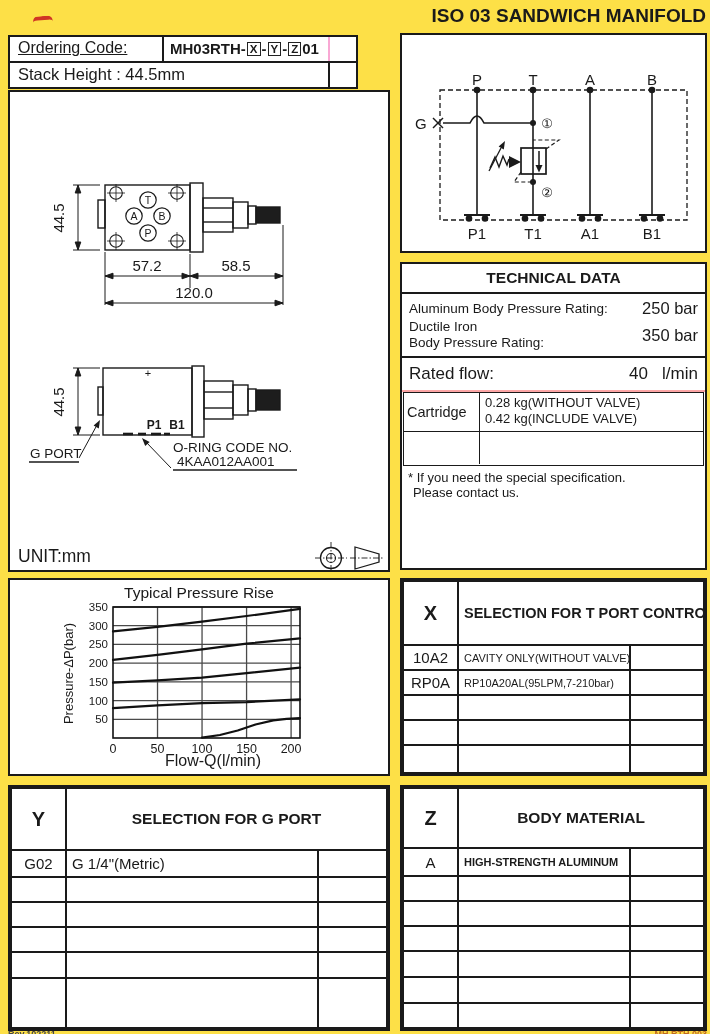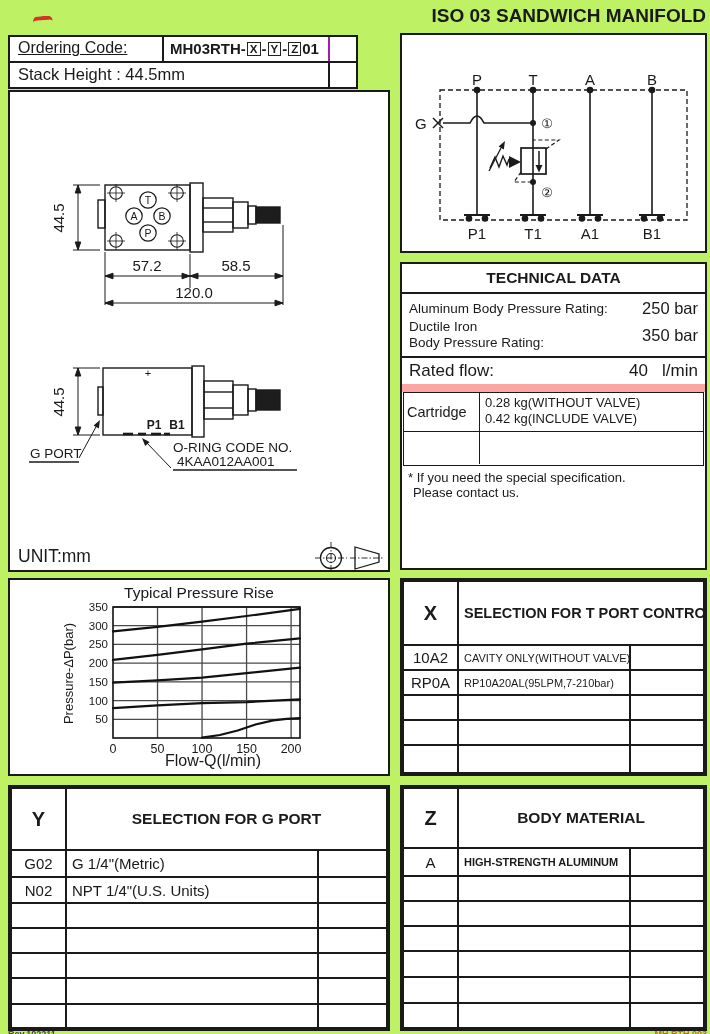--- a/index.html
+++ b/index.html
@@ -1,41 +1,41 @@
 <!DOCTYPE html>
 <html><head>
 <meta charset="utf-8">
 <style>
   html,body{margin:0;padding:0;background:#e8e8e8;}
-  #page{position:relative;width:710px;height:1034px;background:#bef264;
+  #page{position:relative;width:710px;height:1034px;background:#fde047;
         font-family:"Liberation Sans",sans-serif;color:#1a1a1a;overflow:hidden;margin:0 auto;}
   .box{position:absolute;border:2px solid #1a1a1a;box-sizing:border-box;background:#fff;}
   
   #page-title{position:absolute;top:5px;left:400px;width:306px;text-align:right;
               font-size:19px;font-weight:bold;letter-spacing:0px;}
   #logo-mark{position:absolute;left:33px;top:16px;width:20px;height:8px;
              border-top:4px solid #d03525;border-radius:60%/130%;transform:rotate(-4deg);}
   
   #ordering-row1{left:8px;top:35px;width:350px;height:28px;display:flex;}
   #ordering-row2{left:8px;top:61px;width:350px;height:28px;display:flex;}
   .oc-label{width:154px;border-right:2px solid #1a1a1a;padding:2px 0 0 8px;font-size:16px;box-sizing:border-box;text-decoration:underline;}
-  .oc-code{width:166px;border-right:2px solid #a21caf;padding:3px 0 0 6px;font-size:15px;font-weight:bold;box-sizing:border-box;white-space:nowrap;}
+  .oc-code{width:166px;border-right:2px solid #f9a8d4;padding:3px 0 0 6px;font-size:15px;font-weight:bold;box-sizing:border-box;white-space:nowrap;}
   .oc-stack{width:320px;border-right:2px solid #1a1a1a;padding:2px 0 0 8px;font-size:16.5px;box-sizing:border-box;}
   .bx{display:inline-block;border:1.5px solid #222;padding:0 2px;font-weight:bold;
       font-size:11.5px;line-height:12px;vertical-align:1.5px;margin:0 1px;}
   
   #drawing-box{left:8px;top:90px;width:382px;height:482px;}
   #schematic-box{left:400px;top:33px;width:307px;height:220px;}
   
   #technical-box{left:400px;top:262px;width:307px;height:308px;font-size:13.5px;}
   #td-header{height:28px;line-height:27px;text-align:center;font-weight:bold;font-size:15.5px;border-bottom:2px solid #1a1a1a;}
   #td-sec1{height:64px;border-bottom:2px solid #1a1a1a;padding:4px 7px 0 7px;box-sizing:border-box;}
   .td-row{display:flex;justify-content:space-between;align-items:center;}
   .td-val{font-size:16.5px;white-space:nowrap;}
-  #td-sec2{height:34px;border-bottom:8px solid #fca5a5;padding:0 7px;box-sizing:border-box;display:flex;justify-content:space-between;align-items:center;font-size:17px;}
+  #td-sec2{height:34px;border-bottom:2px solid #fca5a5;padding:0 7px;box-sizing:border-box;display:flex;justify-content:space-between;align-items:center;font-size:17px;}
   #td-sec3{height:62px;padding:3px 7px 0 7px;box-sizing:border-box;}
   #td-cart1{font-size:15.5px;}
   #td-cart2{font-size:15.5px;padding-left:26px;white-space:nowrap;}
   #td-cartnote{font-size:11.5px;padding-top:1px;}
   #td-weight{margin:0 1px;border:1.5px solid #1a1a1a;height:74px;box-sizing:border-box;}
   .wt-row{display:flex;box-sizing:border-box;}
   .wt-c1{width:76px;border-right:1.5px solid #1a1a1a;display:flex;align-items:center;padding-left:3px;font-size:14.5px;box-sizing:border-box;}
   .wt-c2{flex:1;padding:2px 0 0 5px;font-size:13px;line-height:16px;white-space:nowrap;}
   #td-footnote{padding:4px 0 0 6px;font-size:13px;line-height:15px;}
   
@@ -383,25 +383,20 @@
       <tbody>
           <tr style="height:62px">
         <td class="sel-code-h">Y</td>
         <td class="sel-title" style="font-size:15.5px" colspan="2">SELECTION FOR G PORT</td>
       </tr>
       <tr style="height:27px">
             <td class="sel-code">G02</td>
             <td class="sel-desc-lg">G 1/4"(Metric)</td>
             <td></td>
           </tr>
-      <tr style="height:26px">
-            <td class="sel-code">N02</td>
-            <td class="sel-desc-lg">NPT 1/4"(U.S. Units)</td>
-            <td></td>
-          </tr>
       <tr style="height:25px">
             <td class="sel-code"></td>
             <td class="sel-desc-lg"></td>
             <td></td>
           </tr>
       <tr style="height:25px">
             <td class="sel-code"></td>
             <td class="sel-desc-lg"></td>
             <td></td>
           </tr>

